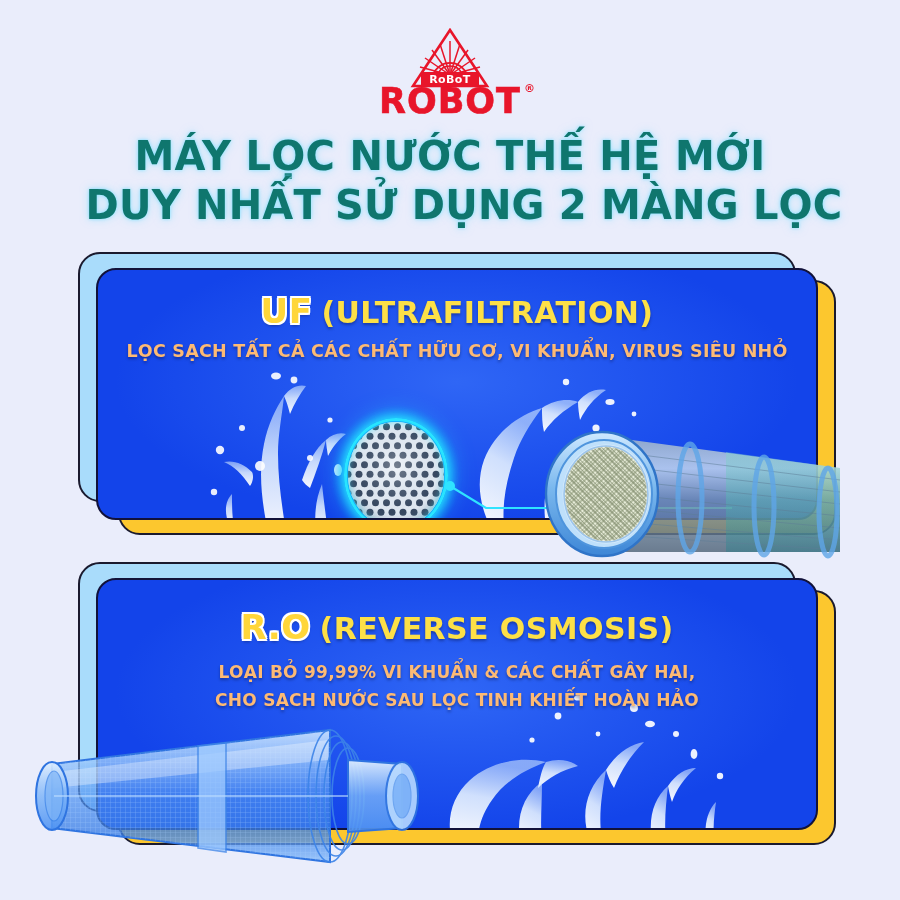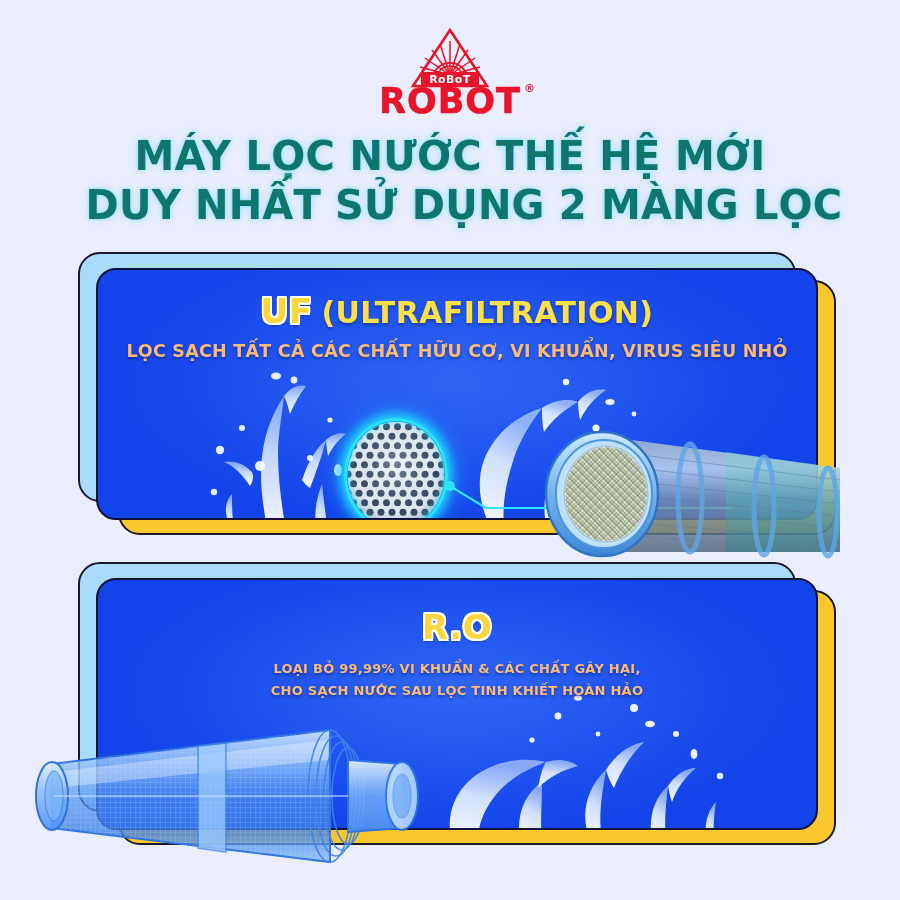--- a/index.html
+++ b/index.html
@@ -143,21 +143,21 @@
   }
   .sub {
     margin-top:11px;
     font-size:17.5px;
     font-weight:bold;
     color:#fdba74;
     letter-spacing:0.25px;
     line-height:1.42;
     text-shadow:0 2px 3px rgba(0,0,30,.35);
   }
-  .sub.ro-sub { margin-top:16px; font-size:13px; }
+  .sub.ro-sub { margin-top:16px; font-size:17px; }
 
   
   .splash { position:absolute; pointer-events:none; z-index:3; }
   .splash svg { display:block; overflow:visible; }
 
   
   .disc-wrap {
     position:absolute;
     left:246px; top:148px;
     width:104px; height:114px;
@@ -447,20 +447,21 @@
             <ellipse cx="212" cy="44" rx="5" ry="3.2"></ellipse>
             <ellipse cx="256" cy="74" rx="3.4" ry="5"></ellipse>
             <ellipse cx="140" cy="18" rx="4" ry="2.6"></ellipse>
           </g>
         </svg>
       </div>
 
       <div class="panel-text ro-text">
         <div class="ttl-row">
           <span class="ttl-abbr">R.O</span>
+          <span class="ttl-full">(REVERSE OSMOSIS)</span>
         </div>
         <div class="sub ro-sub">LOẠI BỎ 99,99% VI KHUẨN &amp; CÁC CHẤT GÂY HẠI,</div>
         <div class="sub ro-sub" style="margin-top:4px;">CHO SẠCH NƯỚC SAU LỌC TINH KHIẾT HOÀN HẢO</div>
       </div>
     </div>
 
     <div class="cart ro-cart" style="left:-48px; top:140px;">
       <svg width="420" height="180" viewBox="0 0 420 180">
         <defs>
           <linearGradient id="rog" x1="0" y1="0" x2="0" y2="1">

